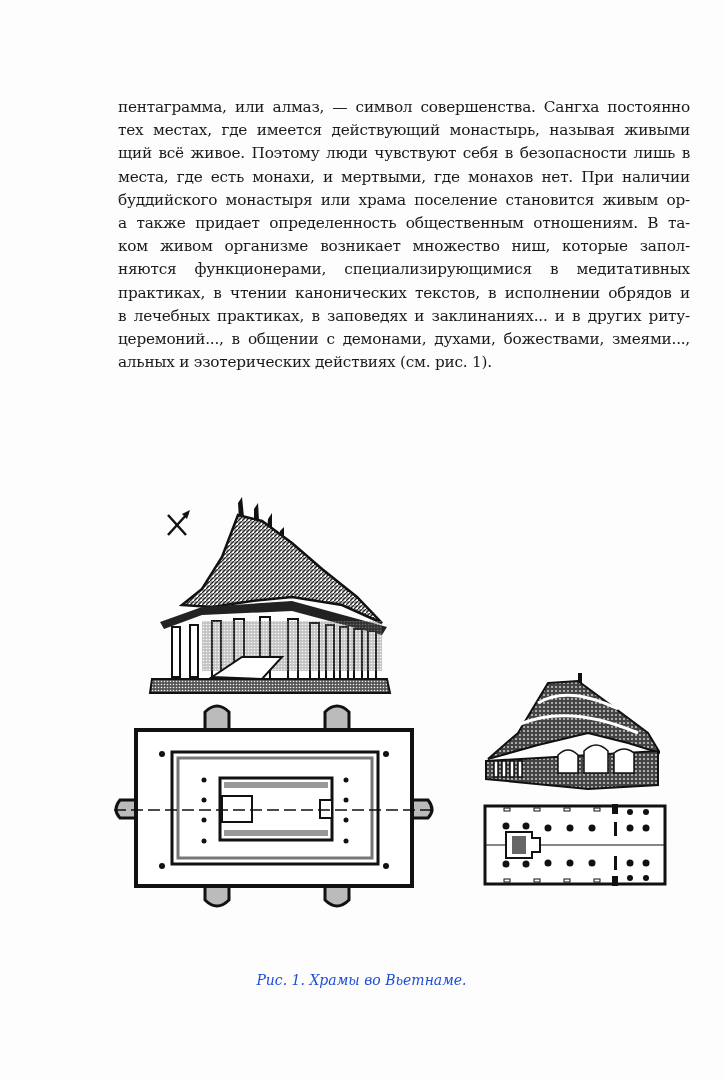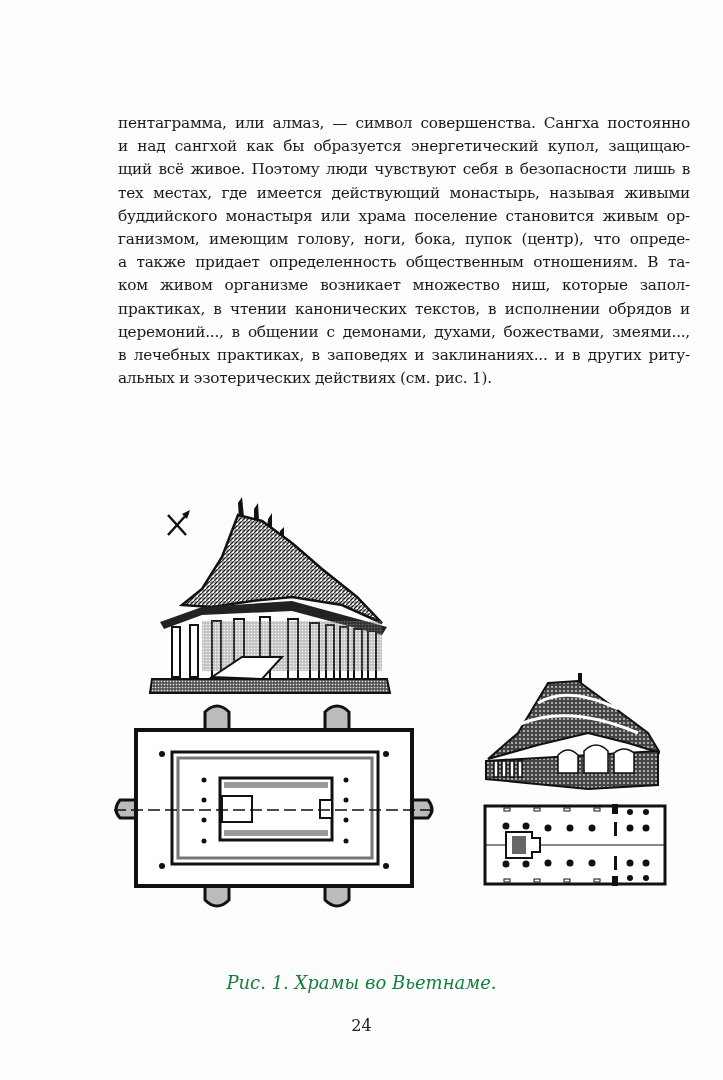--- a/index.html
+++ b/index.html
@@ -1,52 +1,52 @@
 <!DOCTYPE html>
 <html><head>
 <meta charset="utf-8">
 <style>
   html, body { margin: 0; padding: 0; background: #ffffff; }
   body { width: 723px; height: 1080px; position: relative; overflow: hidden; }
   .page { position: absolute; left: 0; top: 0; width: 723px; height: 1080px; background: #fdfdfd; }
   .body-text {
-    position: absolute; left: 118px; top: 112px; width: 572px;
+    position: absolute; left: 118px; top: 96px; width: 572px;
     font-family: "DejaVu Serif", serif; font-size: 15.3px; line-height: 23.2px;
     color: #1a1a1a; letter-spacing: -0.25px;
   }
   .line { display: block; white-space: nowrap; text-align: justify; text-align-last: justify; height: 23.2px; }
   .line.last { text-align-last: left; }
   .figure { position: absolute; left: 110px; top: 495px; width: 560px; height: 460px; }
   .fig-el { position: absolute; }
   .caption {
     position: absolute; left: 0; width: 723px; top: 972px; text-align: center;
-    font-family: "DejaVu Serif", serif; font-style: italic; font-size: 18px; color: #15803d;
+    font-family: "DejaVu Serif", serif; font-style: italic; font-size: 14px; color: #1d4ed8;
   }
   .page-number {
     position: absolute; left: 0; width: 723px; top: 1016px; text-align: center;
     font-family: "DejaVu Serif", serif; font-size: 16px; color: #222;
   }
 </style>
 </head>
 <body>
 
 <div class="page">
 
   <div class="body-text">
     <span class="line">пентаграмма, или алмаз, — символ совершенства. Сангха постоянно</span>
-    <span class="line">и над сангхой как бы образуется энергетический купол, защищаю-</span>
+    <span class="line">тех местах, где имеется действующий монастырь, называя живыми</span>
     <span class="line">щий всё живое. Поэтому люди чувствуют себя в безопасности лишь в</span>
-    <span class="line">тех местах, где имеется действующий монастырь, называя живыми</span>
+    <span class="line">места, где есть монахи, и мертвыми, где монахов нет. При наличии</span>
     <span class="line">буддийского монастыря или храма поселение становится живым ор-</span>
-    <span class="line">ганизмом, имеющим голову, ноги, бока, пупок (центр), что опреде-</span>
     <span class="line">а также придает определенность общественным отношениям. В та-</span>
     <span class="line">ком живом организме возникает множество ниш, которые запол-</span>
+    <span class="line">няются функционерами, специализирующимися в медитативных</span>
     <span class="line">практиках, в чтении канонических текстов, в исполнении обрядов и</span>
+    <span class="line">в лечебных практиках, в заповедях и заклинаниях... и в других риту-</span>
     <span class="line">церемоний..., в общении с демонами, духами, божествами, змеями...,</span>
-    <span class="line">в лечебных практиках, в заповедях и заклинаниях... и в других риту-</span>
     <span class="line last">альных и эзотерических действиях (см. рис. 1).</span>
   </div>
 
   <div class="figure">
 
     <svg class="fig-el" style="left:52px;top:12px" width="34" height="34" viewBox="0 0 34 34">
       <line x1="6" y1="8" x2="24" y2="28" stroke="#111" stroke-width="2.5"></line>
       <line x1="6" y1="28" x2="26" y2="6" stroke="#111" stroke-width="2.5"></line>
       <polygon points="28,3 20,7 25,12" fill="#111"></polygon>
     </svg>
@@ -198,14 +198,13 @@
           <circle cx="164" cy="78" r="3"></circle>
         <rect x="132" y="22" width="3" height="14"></rect>
           <rect x="132" y="56" width="3" height="14"></rect>
       </g>
       <rect x="130" y="4" width="6" height="10" fill="#111"></rect>
       <rect x="130" y="76" width="6" height="10" fill="#111"></rect>
     </svg>
   </div>
 
   <div class="caption">Рис. 1. Храмы во Вьетнаме.</div>
-  <div class="page-number">24</div>
 </div>
 
 </body></html>

